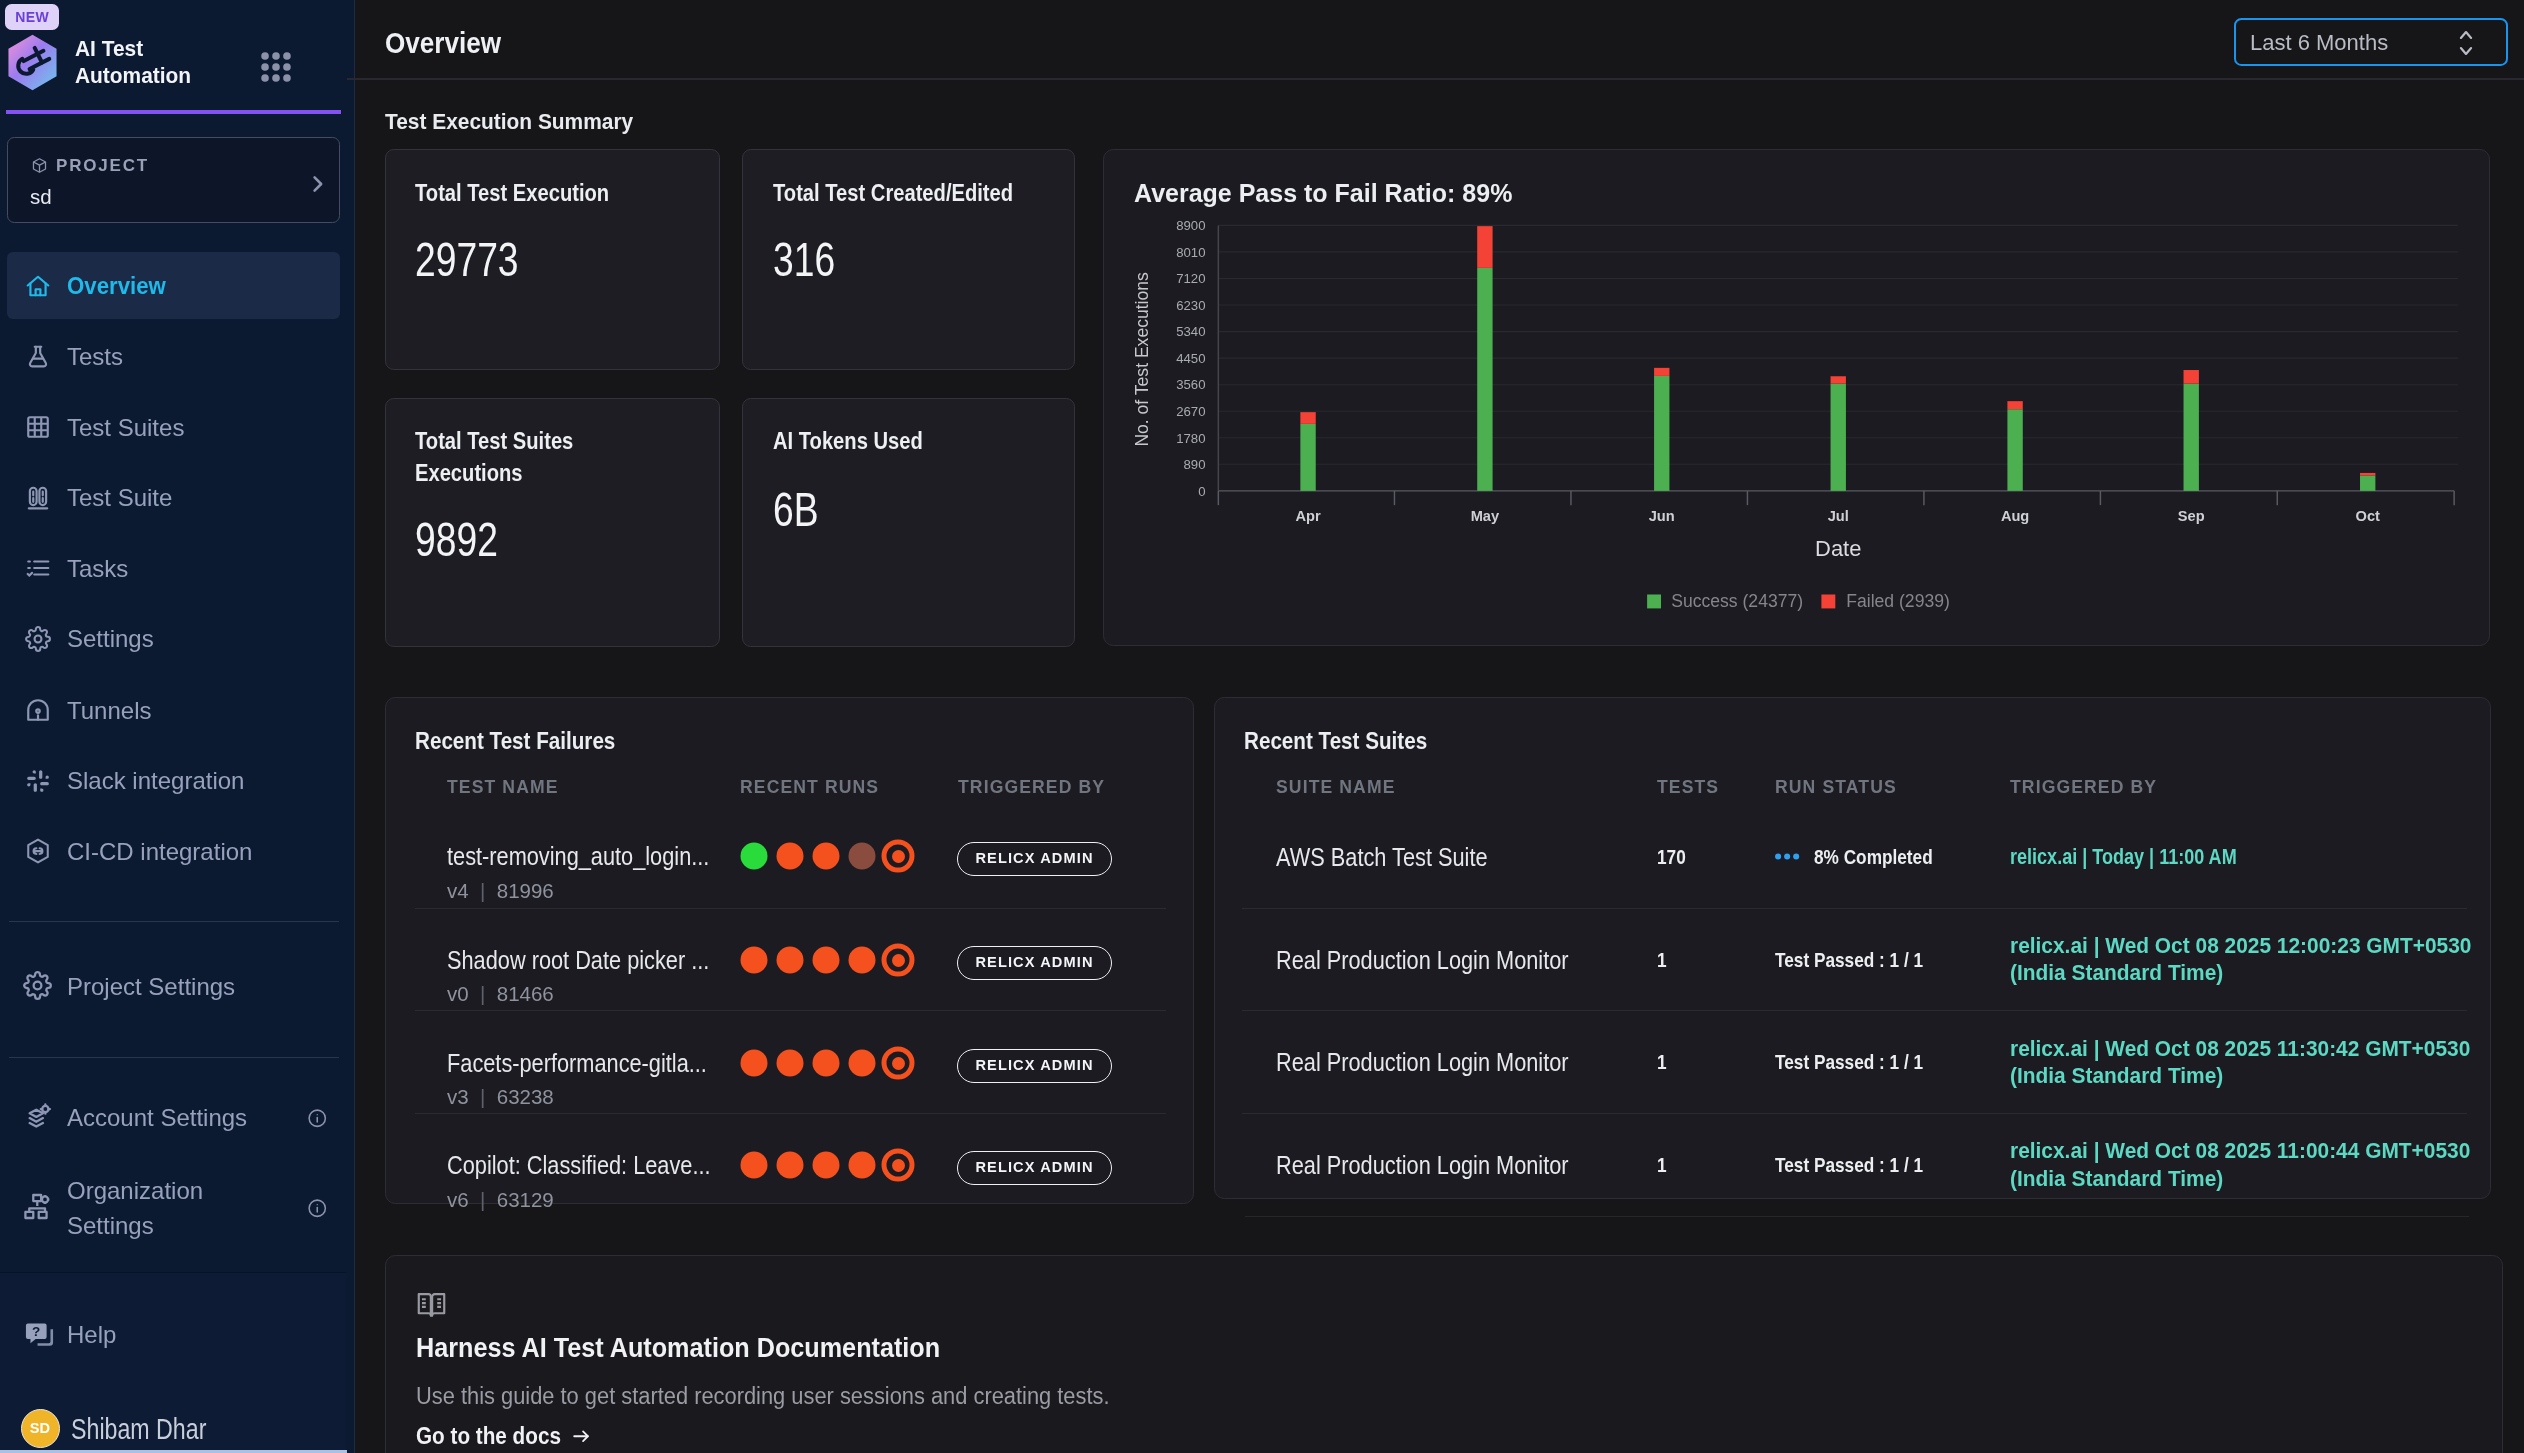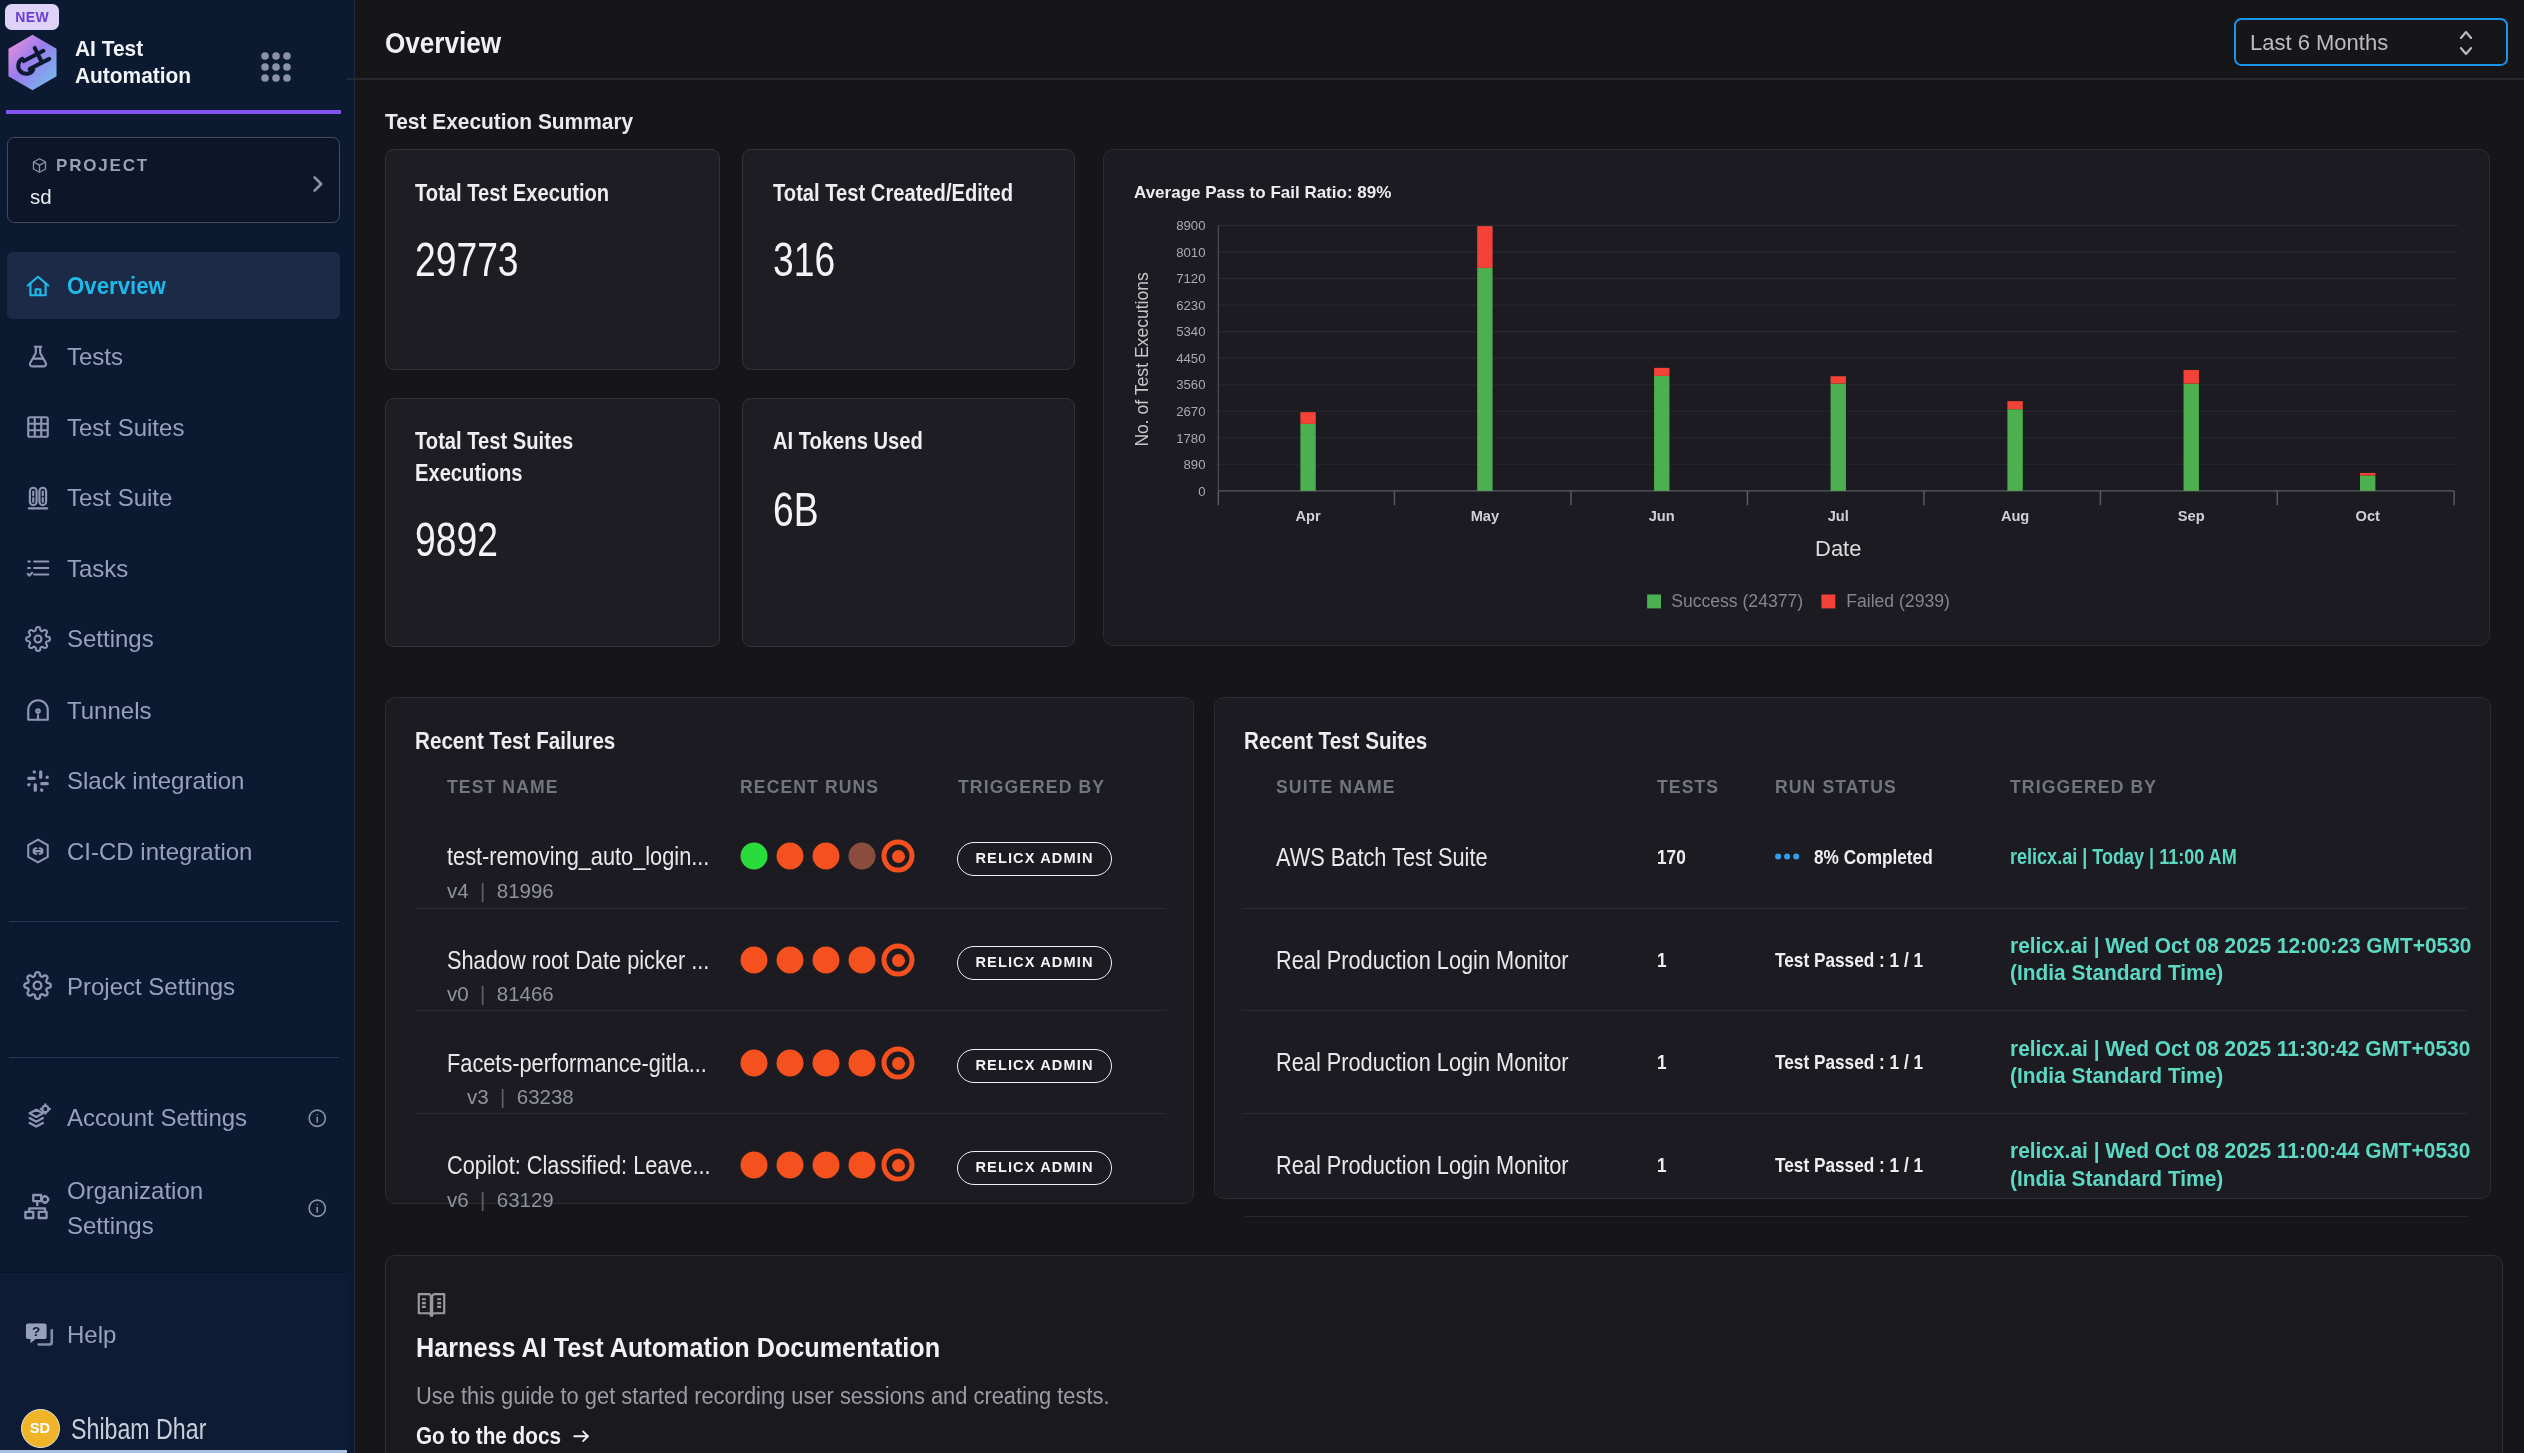--- a/index.html
+++ b/index.html
@@ -230,21 +230,21 @@
     <div class="abs cx76 cardnum" style="left:773px;top:259px;">316</div>
     <div class="card" style="left:385px;top:398px;width:335px;height:249px;"></div>
     <div class="abs cx84 cardtitle" style="left:415px;top:441px;">Total Test Suites</div>
     <div class="abs cx84 cardtitle" style="left:415px;top:473px;">Executions</div>
     <div class="abs cx76 cardnum" style="left:415px;top:539px;">9892</div>
     <div class="card" style="left:742px;top:398px;width:333px;height:249px;"></div>
     <div class="abs cx84 cardtitle" style="left:773px;top:441px;">AI Tokens Used</div>
     <div class="abs cx76 cardnum" style="left:773px;top:509px;">6B</div>
 
     <div class="panel" style="left:1103px;top:149px;width:1387px;height:497px;background:#1b1b21;"></div>
-    <div class="abs vc" style="left:1134px;top:193px;font-size:17px;font-weight:700;color:#eceef1;">Average Pass to Fail Ratio: 89%</div>
+    <div class="abs vc" style="left:1134px;top:193px;font-size:25px;font-weight:700;color:#eceef1;">Average Pass to Fail Ratio: 89%</div>
     <svg class="abs" style="left:1103px;top:149px;" width="1387" height="497" viewBox="0 0 1894 678" font-family="Liberation Sans, sans-serif">
 
       <g stroke="#29292f" stroke-width="1.5">
         <line x1="157.5" y1="104" x2="1850" y2="104"></line>
         <line x1="157.5" y1="140.2" x2="1850" y2="140.2"></line>
         <line x1="157.5" y1="176.5" x2="1850" y2="176.5"></line>
         <line x1="157.5" y1="212.7" x2="1850" y2="212.7"></line>
         <line x1="157.5" y1="249" x2="1850" y2="249"></line>
         <line x1="157.5" y1="285.2" x2="1850" y2="285.2"></line>
         <line x1="157.5" y1="321.5" x2="1850" y2="321.5"></line>
@@ -335,21 +335,21 @@
       <div class="abs vc rowsub" style="left:447px;top:994px;">v0&nbsp;&nbsp;<span style="color:#5f626b;">|</span>&nbsp;&nbsp;81466</div>
       <span class="dot" style="left:754px;top:960px;background:#f4511e;"></span>
       <span class="dot" style="left:790px;top:960px;background:#f4511e;"></span>
       <span class="dot" style="left:826px;top:960px;background:#f4511e;"></span>
       <span class="dot" style="left:862px;top:960px;background:#f4511e;"></span>
       <span class="ringdot" style="left:898px;top:960px;"></span>
       <div class="pillbtn" style="left:957px;top:946px;">RELICX ADMIN</div>
       <div class="sep" style="left:415px;top:1010px;width:751px;"></div>
 
       <div class="abs cx87 rowname" style="left:447px;top:1063px;">Facets-performance-gitla...</div>
-      <div class="abs vc rowsub" style="left:467px;top:1097px;">v3&nbsp;&nbsp;<span style="color:#5f626b;">|</span>&nbsp;&nbsp;63238</div>
+      <div class="abs vc rowsub" style="left:447px;top:1097px;">v3&nbsp;&nbsp;<span style="color:#5f626b;">|</span>&nbsp;&nbsp;63238</div>
       <span class="dot" style="left:754px;top:1063px;background:#f4511e;"></span>
       <span class="dot" style="left:790px;top:1063px;background:#f4511e;"></span>
       <span class="dot" style="left:826px;top:1063px;background:#f4511e;"></span>
       <span class="dot" style="left:862px;top:1063px;background:#f4511e;"></span>
       <span class="ringdot" style="left:898px;top:1063px;"></span>
       <div class="pillbtn" style="left:957px;top:1049px;">RELICX ADMIN</div>
       <div class="sep" style="left:415px;top:1113px;width:751px;"></div>
 
       <div class="abs cx87 rowname" style="left:447px;top:1165px;">Copilot: Classified: Leave...</div>
       <div class="abs vc rowsub" style="left:447px;top:1200px;">v6&nbsp;&nbsp;<span style="color:#5f626b;">|</span>&nbsp;&nbsp;63129</div>

